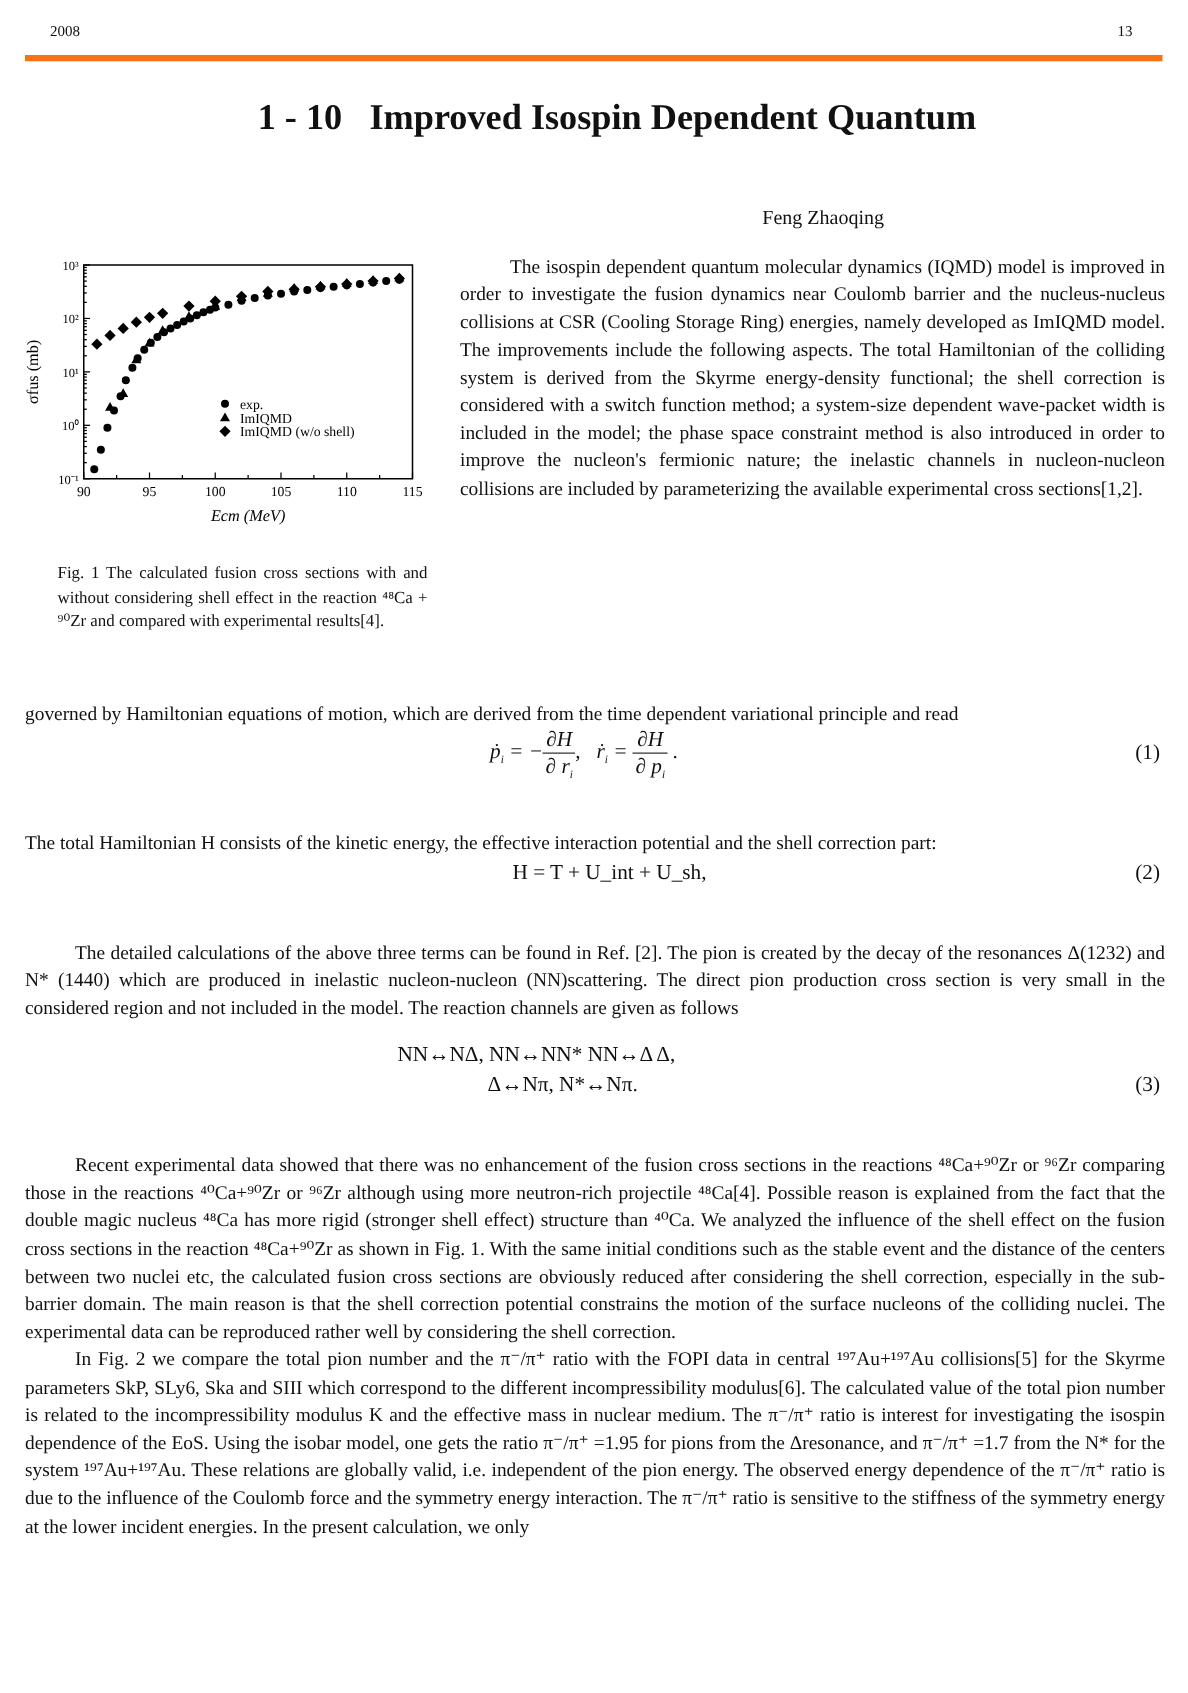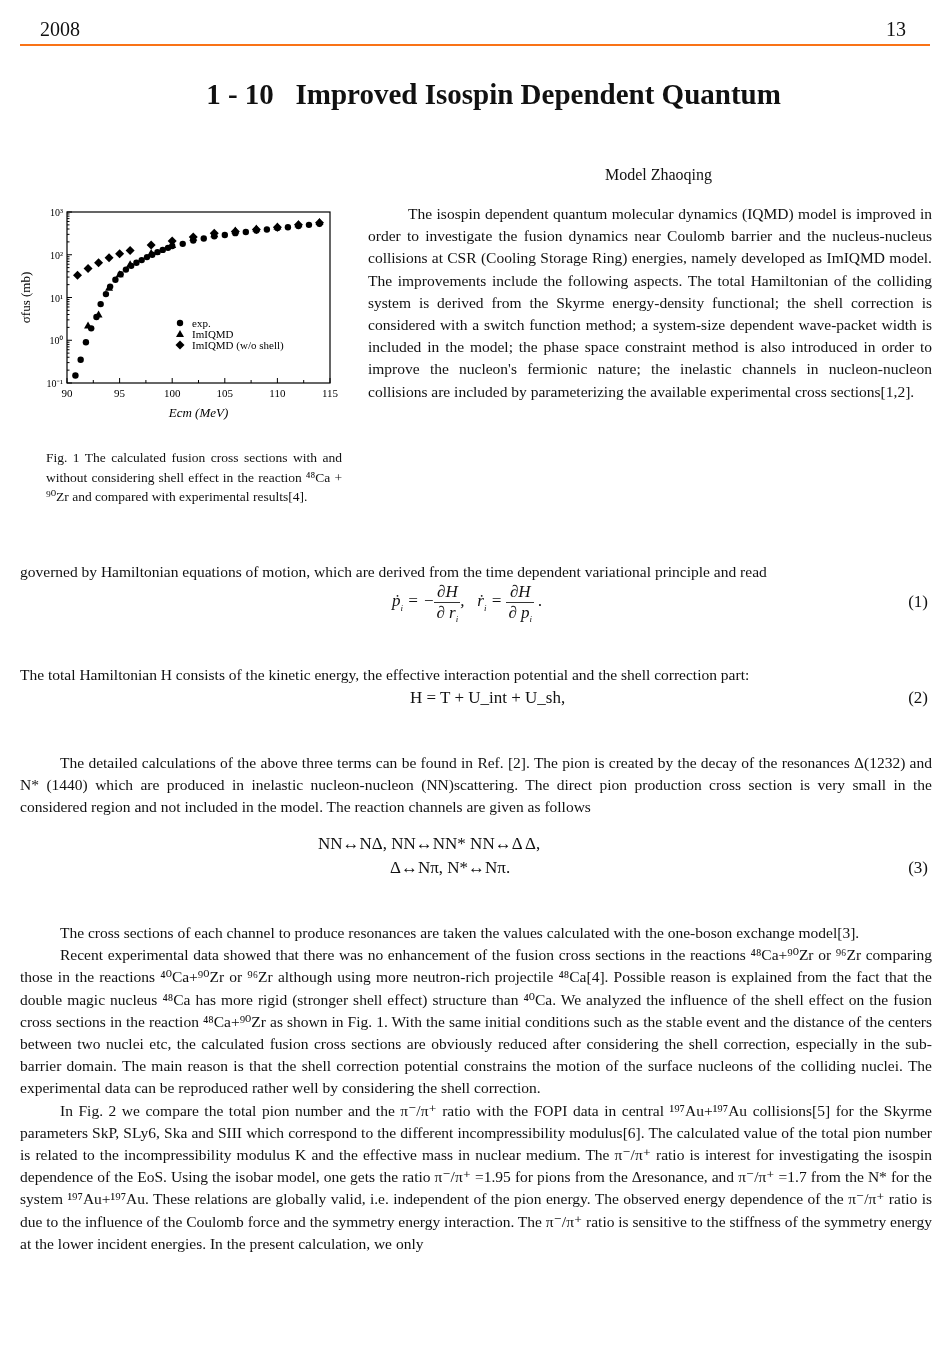--- a/index.html
+++ b/index.html
@@ -1,19 +1,19 @@
 <!DOCTYPE html>
 <html><head>
 <meta charset="utf-8">
 <style>
   html, body { margin:0; padding:0; background:#fff; }
   body { width:950px; height:1354px; position:relative; overflow:hidden; color:#111;
          font-family:"Liberation Serif","DejaVu Serif",serif; }
-  .hdr { position:absolute; left:20px; right:20px; top:12px; height:32px; border-bottom:2px solid #f97316;
-         font-size:20px; }
+  .hdr { position:absolute; left:20px; right:20px; top:12px; height:32px; border-bottom:5px solid #f97316;
+         font-size:12px; }
   .hdr .l { position:absolute; left:20px; top:6px; }
   .hdr .c { position:absolute; left:0; right:0; text-align:center; top:6px; }
   .hdr .r { position:absolute; right:24px; top:6px; }
   .title { position:absolute; left:0; right:0; top:76px; text-align:center; font-weight:bold;
            font-size:29px; line-height:37px;padding-left:37px; }
   .author { position:absolute; left:367px; right:0; top:166px; text-align:center; font-size:16px; }
   .fig { position:absolute; left:12px; top:200px; width:340px; height:235px; }
   .caption { position:absolute; left:46px; top:448px; width:296px; font-size:13.5px; line-height:19.5px;
              text-align:justify; }
   .rcol { position:absolute; left:368px; top:203px; width:564px; font-size:15.5px; line-height:22.2px;
@@ -33,21 +33,21 @@
 
 <div class="hdr">
   <span class="l">2008</span>
   <span class="r">13</span>
 </div>
 
 <div class="title">
   <div style="white-space:pre">1 - 10   Improved Isospin Dependent Quantum</div>
 </div>
 
-<div class="author">Model Zhaoqing</div>
+<div class="author">Feng Zhaoqing</div>
 
 <div class="fig">
   <svg id="chart" width="340" height="235">
       <rect x="55" y="12" width="263" height="171" fill="none" stroke="#000" stroke-width="1.2"></rect>
       <line x1="55" y1="183" x2="55" y2="178" stroke="#000"></line>
       <text x="55" y="197" font-size="11" text-anchor="middle" font-family="Liberation Serif, serif">90</text>
       <line x1="81.3" y1="183" x2="81.3" y2="180" stroke="#000"></line>
       <line x1="107.6" y1="183" x2="107.6" y2="178" stroke="#000"></line>
       <text x="107.6" y="197" font-size="11" text-anchor="middle" font-family="Liberation Serif, serif">95</text>
       <line x1="133.89999999999998" y1="183" x2="133.89999999999998" y2="180" stroke="#000"></line>
@@ -203,16 +203,15 @@
 
 <div class="full ind" style="top:728px">The detailed calculations of the above three terms can be found in Ref. [2]. The pion is created by the decay of the resonances Δ(1232) and N* (1440) which are produced in inelastic nucleon-nucleon (NN)scattering. The direct pion production cross section is very small in the considered region and not included in the model. The reaction channels are given as follows</div>
 
 <div class="eq" style="top:834px;height:50px">
   <div style="position:absolute;left:298px;top:0">NN↔NΔ,   NN↔NN*   NN↔Δ Δ,</div>
   <div style="position:absolute;left:370px;top:24px">Δ↔Nπ,   N*↔Nπ.</div>
   <span class="num" style="top:24px">(3)</span>
 </div>
 
 <div class="full" style="top:898px">
-  <p class="ind">The cross sections of each channel to produce resonances are taken the values calculated with the one-boson exchange model[3].</p>
   <p class="ind">Recent experimental data showed that there was no enhancement of the fusion cross sections in the reactions ⁴⁸Ca+⁹⁰Zr or ⁹⁶Zr comparing those in the reactions ⁴⁰Ca+⁹⁰Zr or ⁹⁶Zr although using more neutron-rich projectile ⁴⁸Ca[4]. Possible reason is explained from the fact that the double magic nucleus ⁴⁸Ca has more rigid (stronger shell effect) structure than ⁴⁰Ca. We analyzed the influence of the shell effect on the fusion cross sections in the reaction ⁴⁸Ca+⁹⁰Zr as shown in Fig. 1. With the same initial conditions such as the stable event and the distance of the centers between two nuclei etc, the calculated fusion cross sections are obviously reduced after considering the shell correction, especially in the sub-barrier domain. The main reason is that the shell correction potential constrains the motion of the surface nucleons of the colliding nuclei. The experimental data can be reproduced rather well by considering the shell correction.</p>
   <p class="ind">In Fig. 2 we compare the total pion number and the π⁻/π⁺ ratio with the FOPI data in central ¹⁹⁷Au+¹⁹⁷Au collisions[5] for the Skyrme parameters SkP, SLy6, Ska and SIII which correspond to the different incompressibility modulus[6]. The calculated value of the total pion number is related to the incompressibility modulus K and the effective mass in nuclear medium. The π⁻/π⁺ ratio is interest for investigating the isospin dependence of the EoS. Using the isobar model, one gets the ratio π⁻/π⁺ =1.95 for pions from the Δresonance, and π⁻/π⁺ =1.7 from the N* for the system ¹⁹⁷Au+¹⁹⁷Au. These relations are globally valid, i.e. independent of the pion energy. The observed energy dependence of the π⁻/π⁺ ratio is due to the influence of the Coulomb force and the symmetry energy interaction. The π⁻/π⁺ ratio is sensitive to the stiffness of the symmetry energy at the lower incident energies. In the present calculation, we only</p>
 </div>
 
 </body></html>

